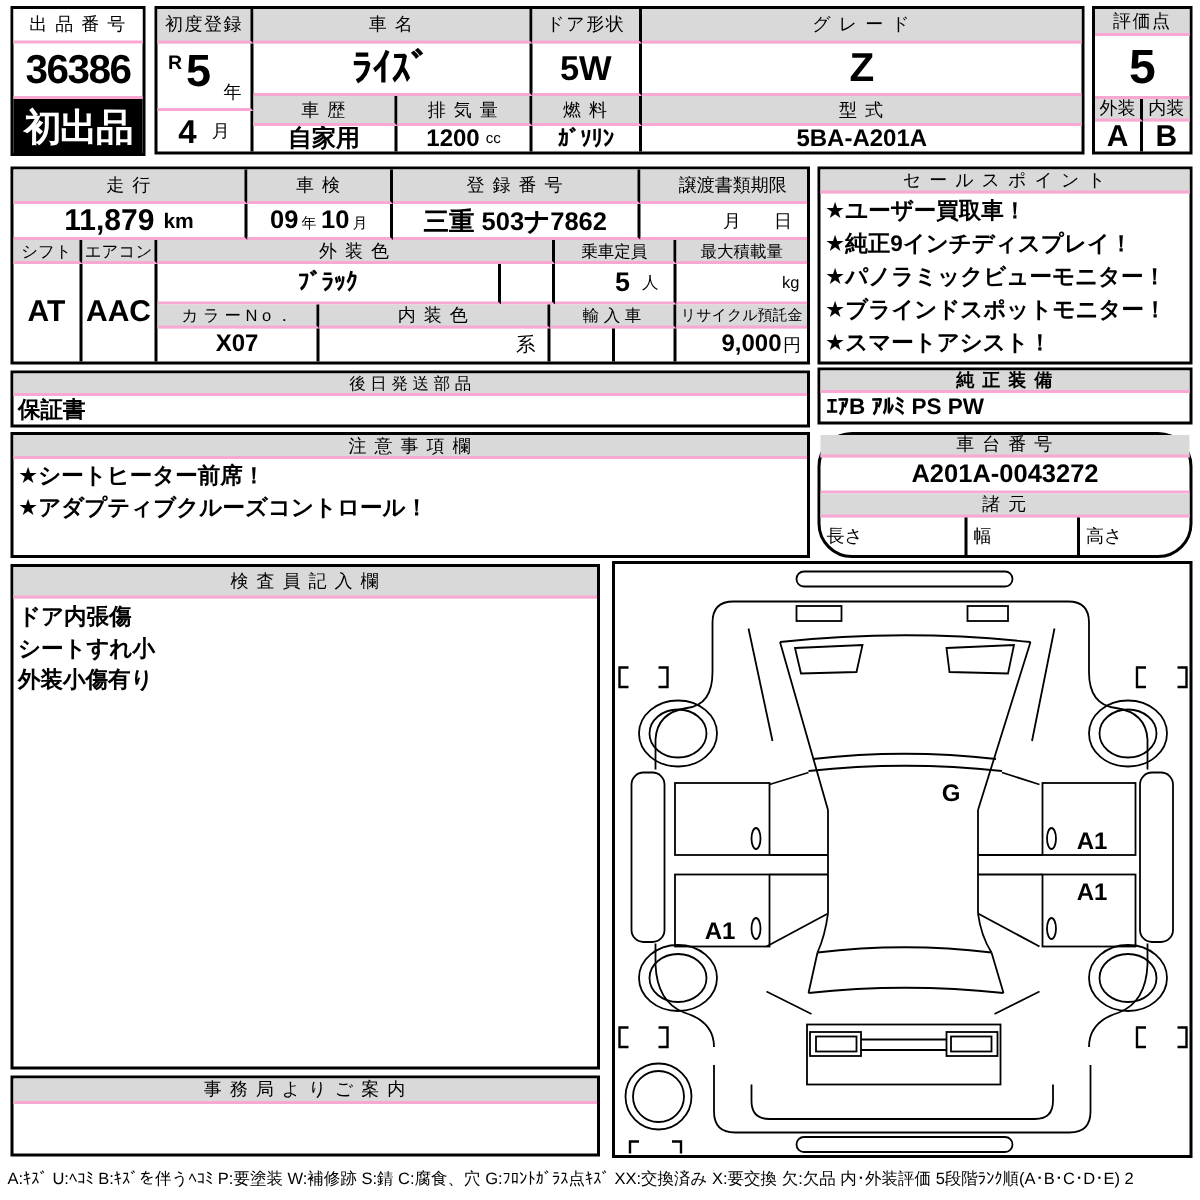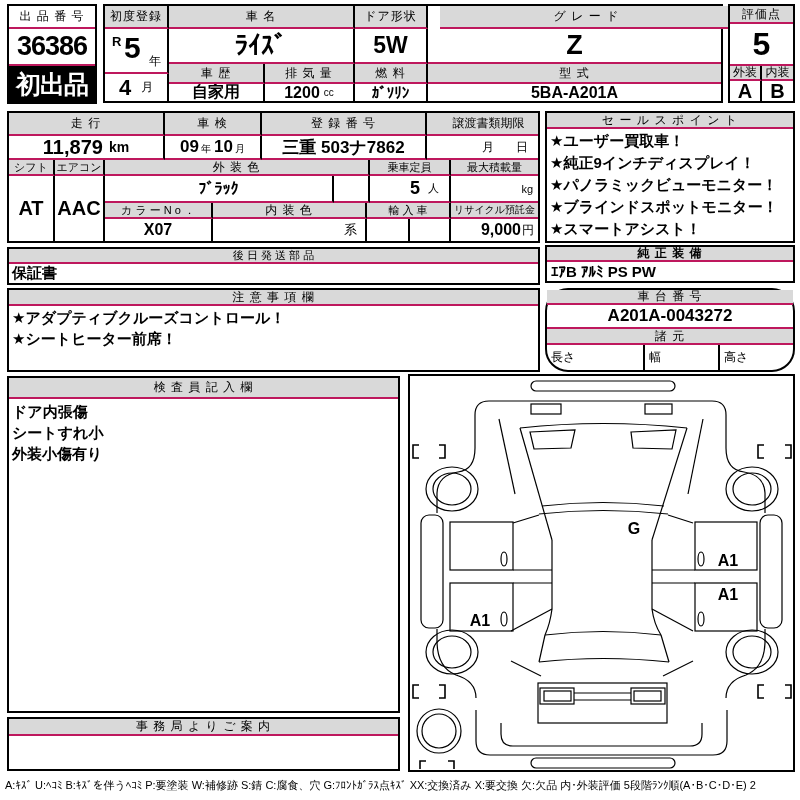--- a/index.html
+++ b/index.html
@@ -3,21 +3,21 @@
 <meta charset="utf-8">
 <style>
   html,body{margin:0;padding:0;background:#fff;}
   #sheet{position:relative;width:800px;height:800px;background:#fff;overflow:hidden;
          font-family:"Liberation Sans","DejaVu Sans",sans-serif;color:#000;}
   .box{position:absolute;box-sizing:border-box;background:#fff;border:2px solid #000;}
   .cell{position:absolute;box-sizing:border-box;display:flex;align-items:center;justify-content:center;overflow:hidden;}
   .h{background:#d9d9d9;font-size:12px;letter-spacing:1px;}
   .h.white{background:#fff;}
   .br{border-right:2px solid #000;}
-  .bb{border-bottom:2px solid #be185d;}
+  .bb{border-bottom:2px solid #f9a8d4;}
   .v{font-weight:bold;}
   .left{justify-content:flex-start;}
   .right{justify-content:flex-end;}
   .s11{font-size:11px;letter-spacing:0;}
   .s10{font-size:10px;letter-spacing:0;}
   .starline{height:22px;line-height:22px;font-weight:bold;font-size:15px;padding-left:3px;white-space:nowrap;}
   .noteline{height:21px;line-height:21px;font-weight:bold;font-size:15px;padding-left:3px;white-space:nowrap;}
   #legend{position:absolute;left:5px;top:778px;width:792px;font-size:11px;white-space:nowrap;letter-spacing:0;}
   svg text{font-family:"Liberation Sans","DejaVu Sans",sans-serif;}
 </style>
@@ -53,21 +53,21 @@
     <div class="cell br" style="left:160px;top:78px;width:90px;height:17px;">
       <span style="font-size:16px;font-weight:bold;">1200</span>
       <span style="font-size:10px;margin-left:4px;">cc</span>
     </div>
 
     <div class="cell h br bb" style="left:250px;top:0;width:73px;height:23px;">ドア形状</div>
     <div class="cell v br bb" style="left:250px;top:23px;width:73px;height:35px;font-size:23px;">5W</div>
     <div class="cell h br bb" style="left:250px;top:58px;width:73px;height:20px;">燃 料</div>
     <div class="cell v br" style="left:250px;top:78px;width:73px;height:17px;font-size:15px;">ｶﾞｿﾘﾝ</div>
 
-    <div class="cell h bb" style="left:323px;top:0;width:293px;height:23px;margin-left:12px;">グ レ ー ド</div>
+    <div class="cell h bb" style="left:323px;top:0;width:293px;height:23px;">グ レ ー ド</div>
     <div class="cell v bb" style="left:323px;top:23px;width:293px;height:35px;font-size:27px;">Z</div>
     <div class="cell h bb" style="left:323px;top:58px;width:293px;height:20px;">型 式</div>
     <div class="cell v" style="left:323px;top:78px;width:293px;height:17px;font-size:16px;">5BA-A201A</div>
   </div>
 
   <div class="box" style="left:728px;top:4px;width:67px;height:99px;">
     <div class="cell h bb" style="left:0;top:0;width:63px;height:18px;">評価点</div>
     <div class="cell v bb" style="left:0;top:18px;width:63px;height:42px;font-size:32px;">5</div>
     <div class="cell h br bb" style="left:0;top:60px;width:32px;height:15px;letter-spacing:0;">外装</div>
     <div class="cell h bb" style="left:32px;top:60px;width:31px;height:15px;letter-spacing:0;">内装</div>
@@ -146,22 +146,22 @@
   </div>
 
   <div class="box" style="left:7px;top:247px;width:533px;height:38px;">
     <div class="cell h bb s11" style="left:0;top:0;width:529px;height:15px;">後 日 発 送 部 品</div>
     <div class="cell v left" style="left:0;top:15px;width:529px;height:19px;font-size:15px;padding-left:3px;">保証書</div>
   </div>
 
   <div class="box" style="left:7px;top:288px;width:533px;height:84px;">
     <div class="cell h bb" style="left:0;top:0;width:529px;height:16px;">注 意 事 項 欄</div>
     <div style="position:absolute;left:0;top:17px;width:529px;">
+      <div class="noteline">★シートヒーター前席！</div>
       <div class="noteline">★アダプティブクルーズコントロール！</div>
-      <div class="noteline">★シートヒーター前席！</div>
     </div>
   </div>
 
   <div class="box" style="left:545px;top:288px;width:250px;height:84px;border-radius:23px;">
     <div class="cell h bb" style="left:0;top:0;width:246px;height:15px;">車 台 番 号</div>
     <div class="cell v bb" style="left:0;top:15px;width:246px;height:24px;font-size:17px;">A201A-0043272</div>
     <div class="cell h bb" style="left:0;top:39px;width:246px;height:16px;">諸 元</div>
     <div class="cell br left" style="left:0;top:55px;width:98px;height:25px;font-size:12px;padding-left:4px;">長さ</div>
     <div class="cell br left" style="left:98px;top:55px;width:75px;height:25px;font-size:12px;padding-left:4px;">幅</div>
     <div class="cell left" style="left:173px;top:55px;width:73px;height:25px;font-size:12px;padding-left:4px;">高さ</div>

